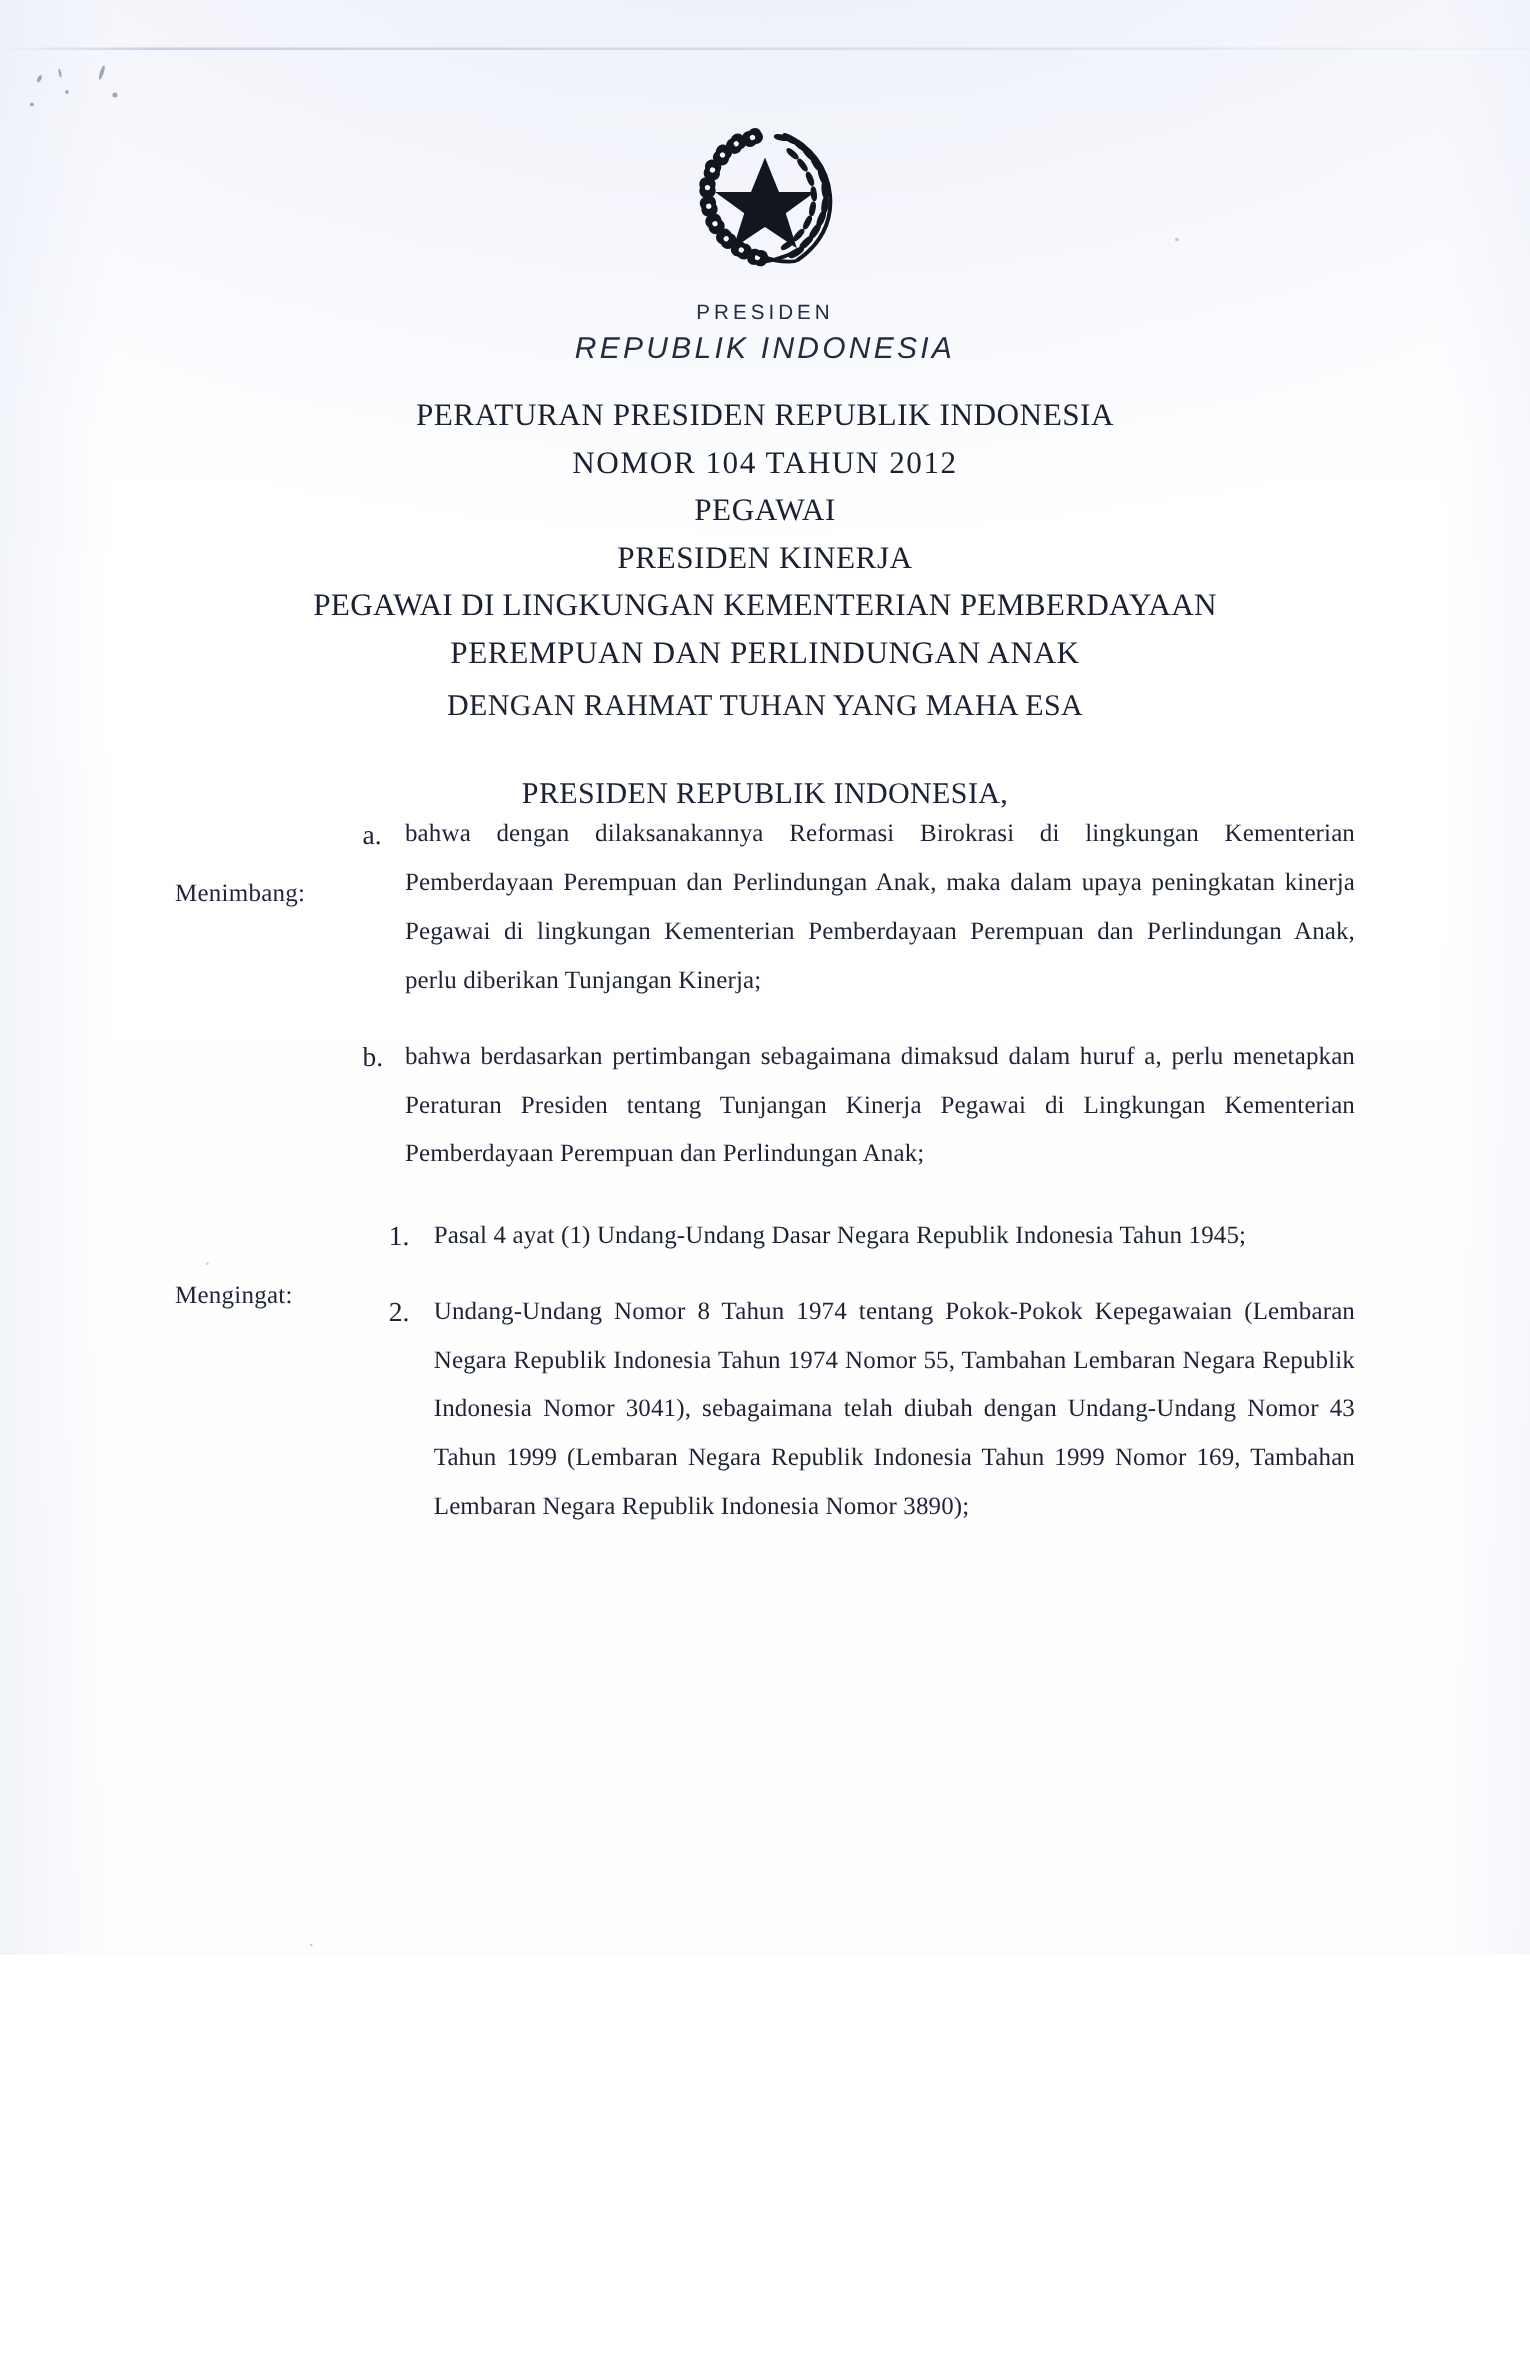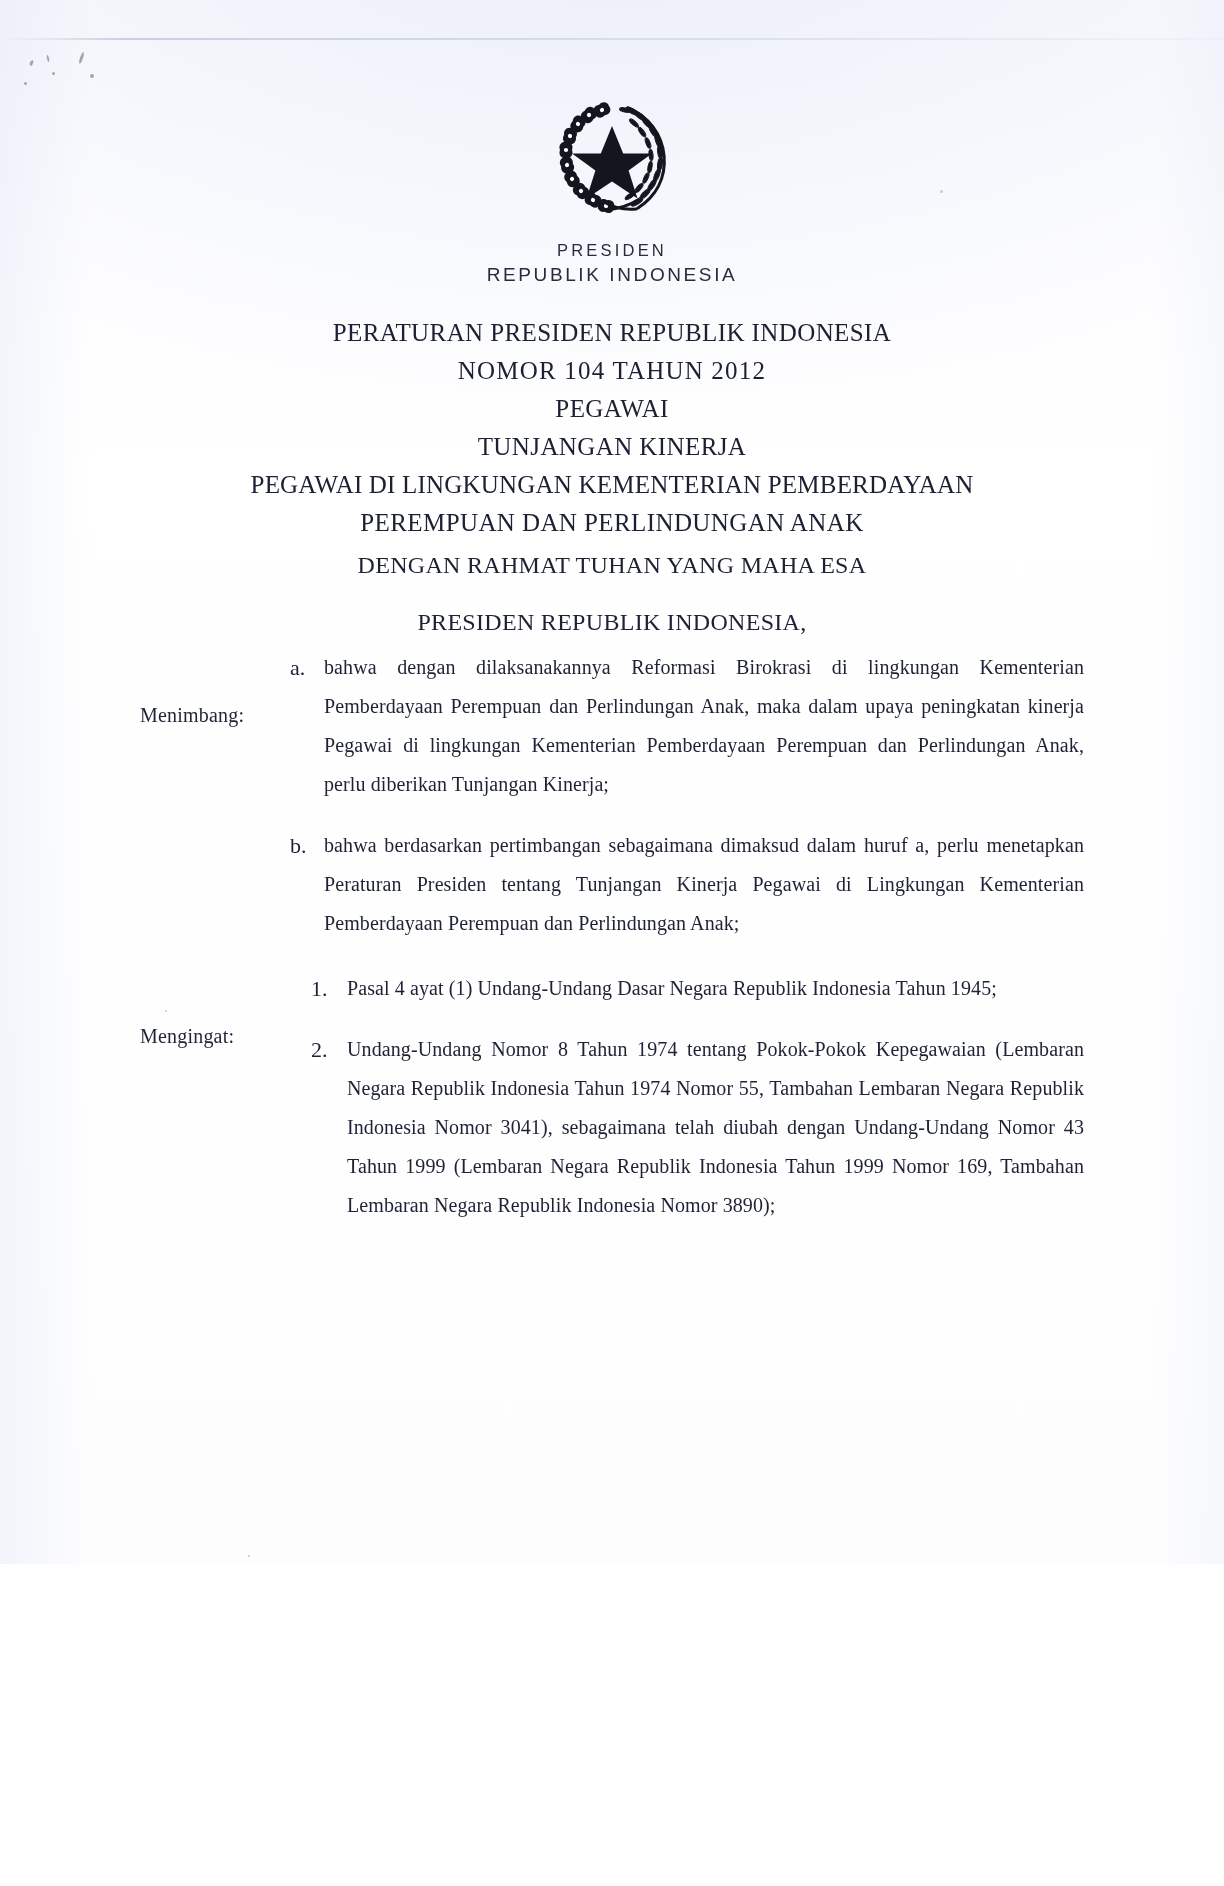--- a/index.html
+++ b/index.html
@@ -64,24 +64,25 @@
     text-align: center;
     font-family: "Liberation Sans", "DejaVu Sans", sans-serif;
     color: #262b3e;
   }
   .header-line1 {
     font-size: 16.5px;
     letter-spacing: 3.2px;
     line-height: 1.25;
   }
   .header-line2 {
-    font-size: 19px;
+    font-size: 24px;
     letter-spacing: 2.6px;
     line-height: 1.3;
     margin-top: 2px;
+    font-style: italic;
   }
 
   
   .title-block {
     position: absolute;
     left: 0; right: 0;
     top: 314px;
     text-align: center;
     color: #1b2033;
   }
@@ -103,21 +104,21 @@
   }
   .opening .o1 {
     font-size: 24px;
     line-height: 34px;
     letter-spacing: 0.3px;
   }
   .opening .o2 {
     font-size: 24px;
     line-height: 34px;
     letter-spacing: 0.3px;
-    margin-top: 23px;
+    margin-top: 36px;
   }
 
   
   .body-area {
     position: absolute;
     top: 648px;
     left: 140px;
     width: 944px;
   }
   .clause {
@@ -340,21 +341,21 @@
 
   <div class="header-block">
     <div class="header-line1">PRESIDEN</div>
     <div class="header-line2">REPUBLIK INDONESIA</div>
   </div>
 
   <div class="title-block">
     <div class="t">PERATURAN PRESIDEN REPUBLIK INDONESIA</div>
     <div class="t nomor">NOMOR  104  TAHUN 2012</div>
     <div class="t">PEGAWAI</div>
-    <div class="t">TUNJANGAN KINERJA</div>
+    <div class="t">PRESIDEN KINERJA</div>
     <div class="t wide">PEGAWAI DI LINGKUNGAN KEMENTERIAN PEMBERDAYAAN</div>
     <div class="t">PEREMPUAN DAN PERLINDUNGAN ANAK</div>
   </div>
 
   <div class="opening">
     <div class="o1">DENGAN RAHMAT TUHAN YANG MAHA ESA</div>
     <div class="o2">PRESIDEN REPUBLIK INDONESIA,</div>
   </div>
 
   <div class="body-area">

